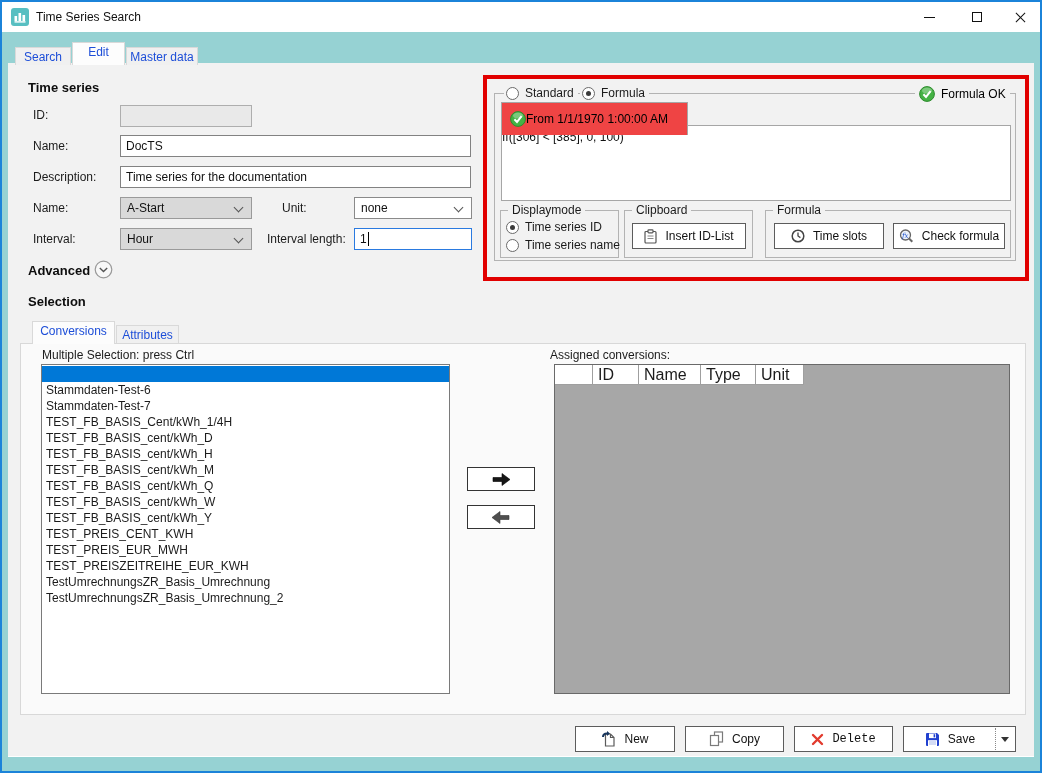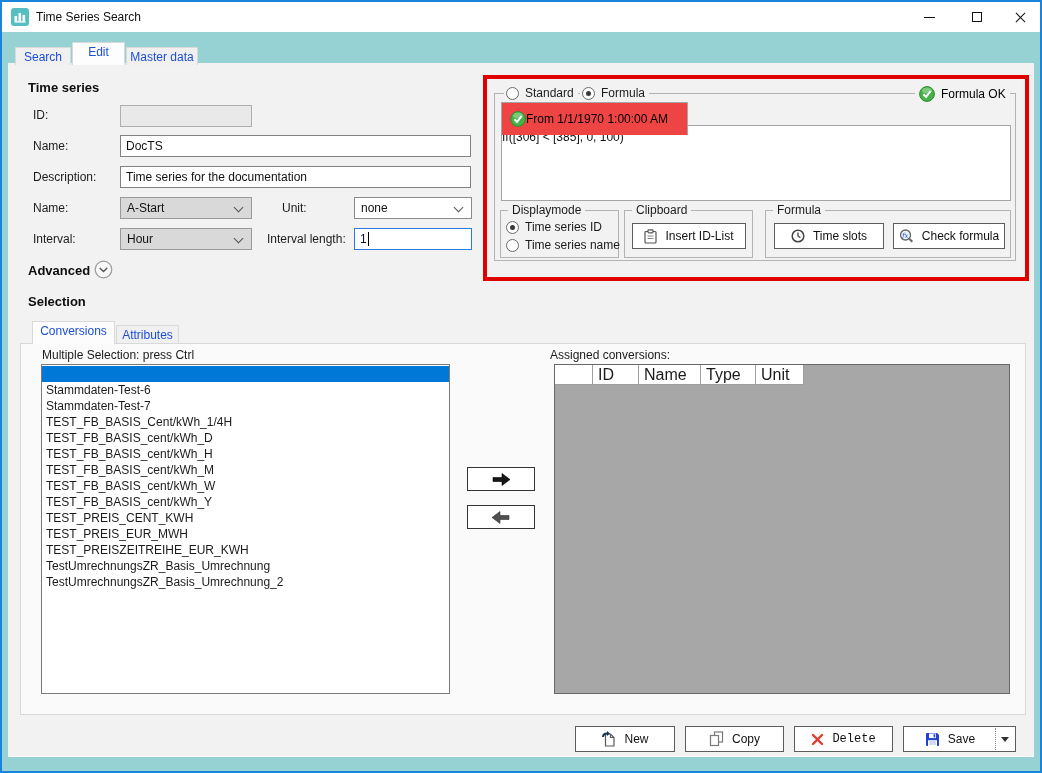--- a/index.html
+++ b/index.html
@@ -251,20 +251,21 @@
 
   <div class="lbl" style="left:40px;top:346px;">Multiple Selection: press Ctrl</div>
   <div class="listbox">
       <div class="list-item selected"></div>
       <div class="list-item">Stammdaten-Test-6</div>
       <div class="list-item">Stammdaten-Test-7</div>
       <div class="list-item">TEST_FB_BASIS_Cent/kWh_1/4H</div>
       <div class="list-item">TEST_FB_BASIS_cent/kWh_D</div>
       <div class="list-item">TEST_FB_BASIS_cent/kWh_H</div>
       <div class="list-item">TEST_FB_BASIS_cent/kWh_M</div>
+      <div class="list-item">TEST_FB_BASIS_cent/kWh_Q</div>
       <div class="list-item">TEST_FB_BASIS_cent/kWh_W</div>
       <div class="list-item">TEST_FB_BASIS_cent/kWh_Y</div>
       <div class="list-item">TEST_PREIS_CENT_KWH</div>
       <div class="list-item">TEST_PREIS_EUR_MWH</div>
       <div class="list-item">TEST_PREISZEITREIHE_EUR_KWH</div>
       <div class="list-item">TestUmrechnungsZR_Basis_Umrechnung</div>
       <div class="list-item">TestUmrechnungsZR_Basis_Umrechnung_2</div>
     </div>
 
   <div class="btn" style="left:465px;top:465px;width:68px;height:24px;border-color:#333;">

